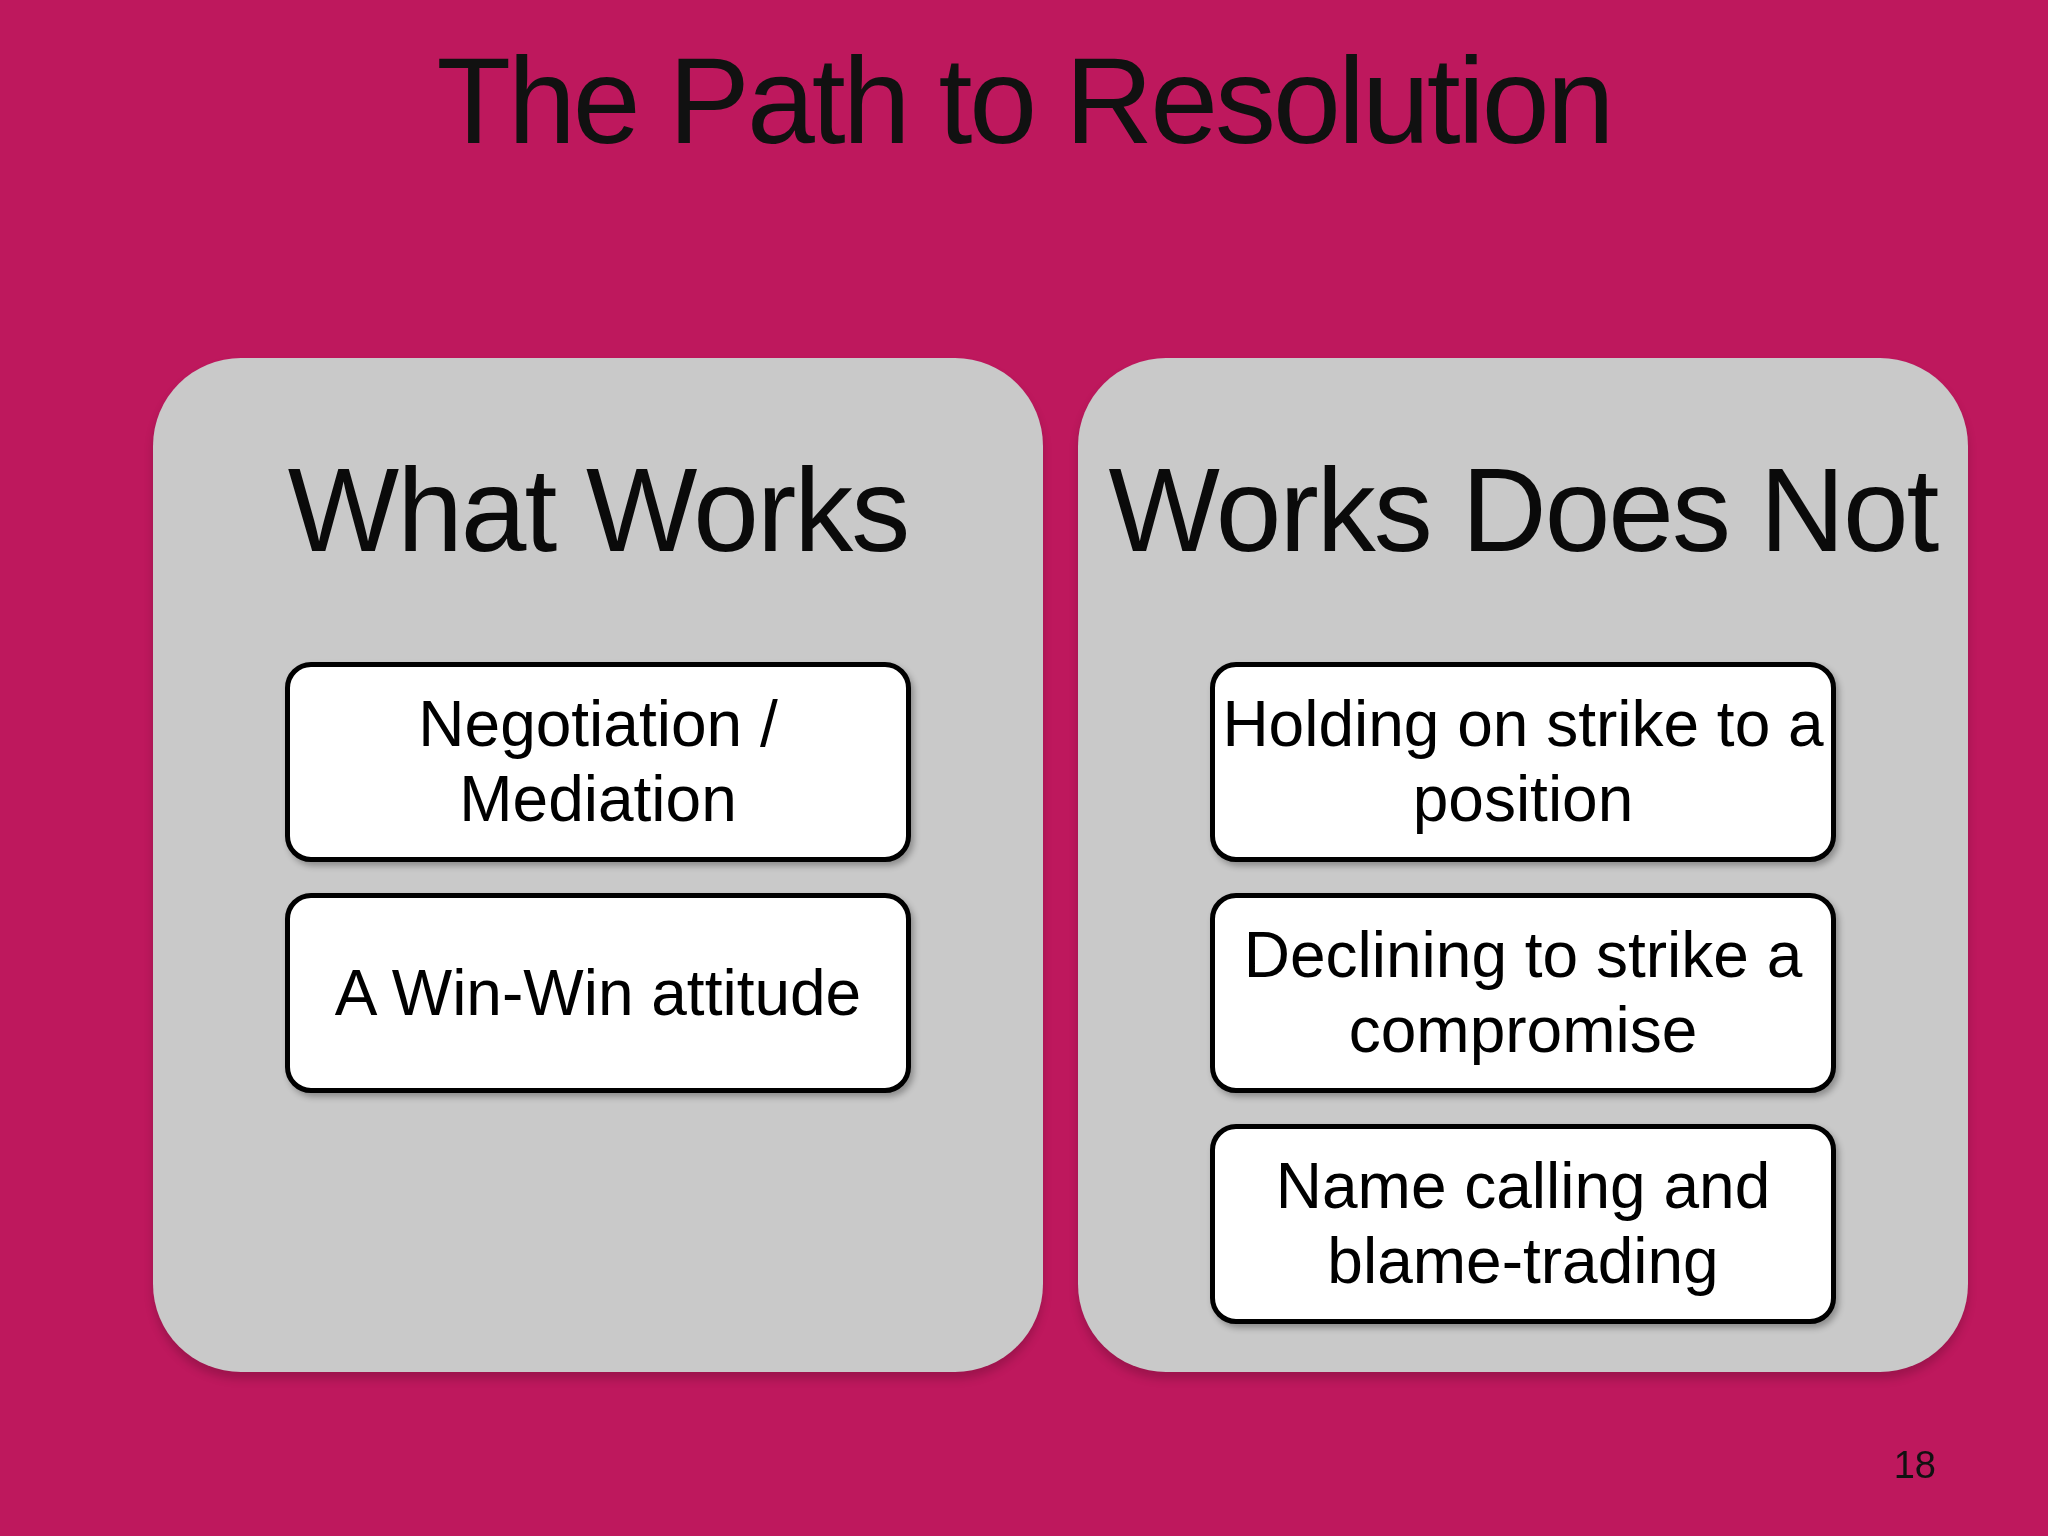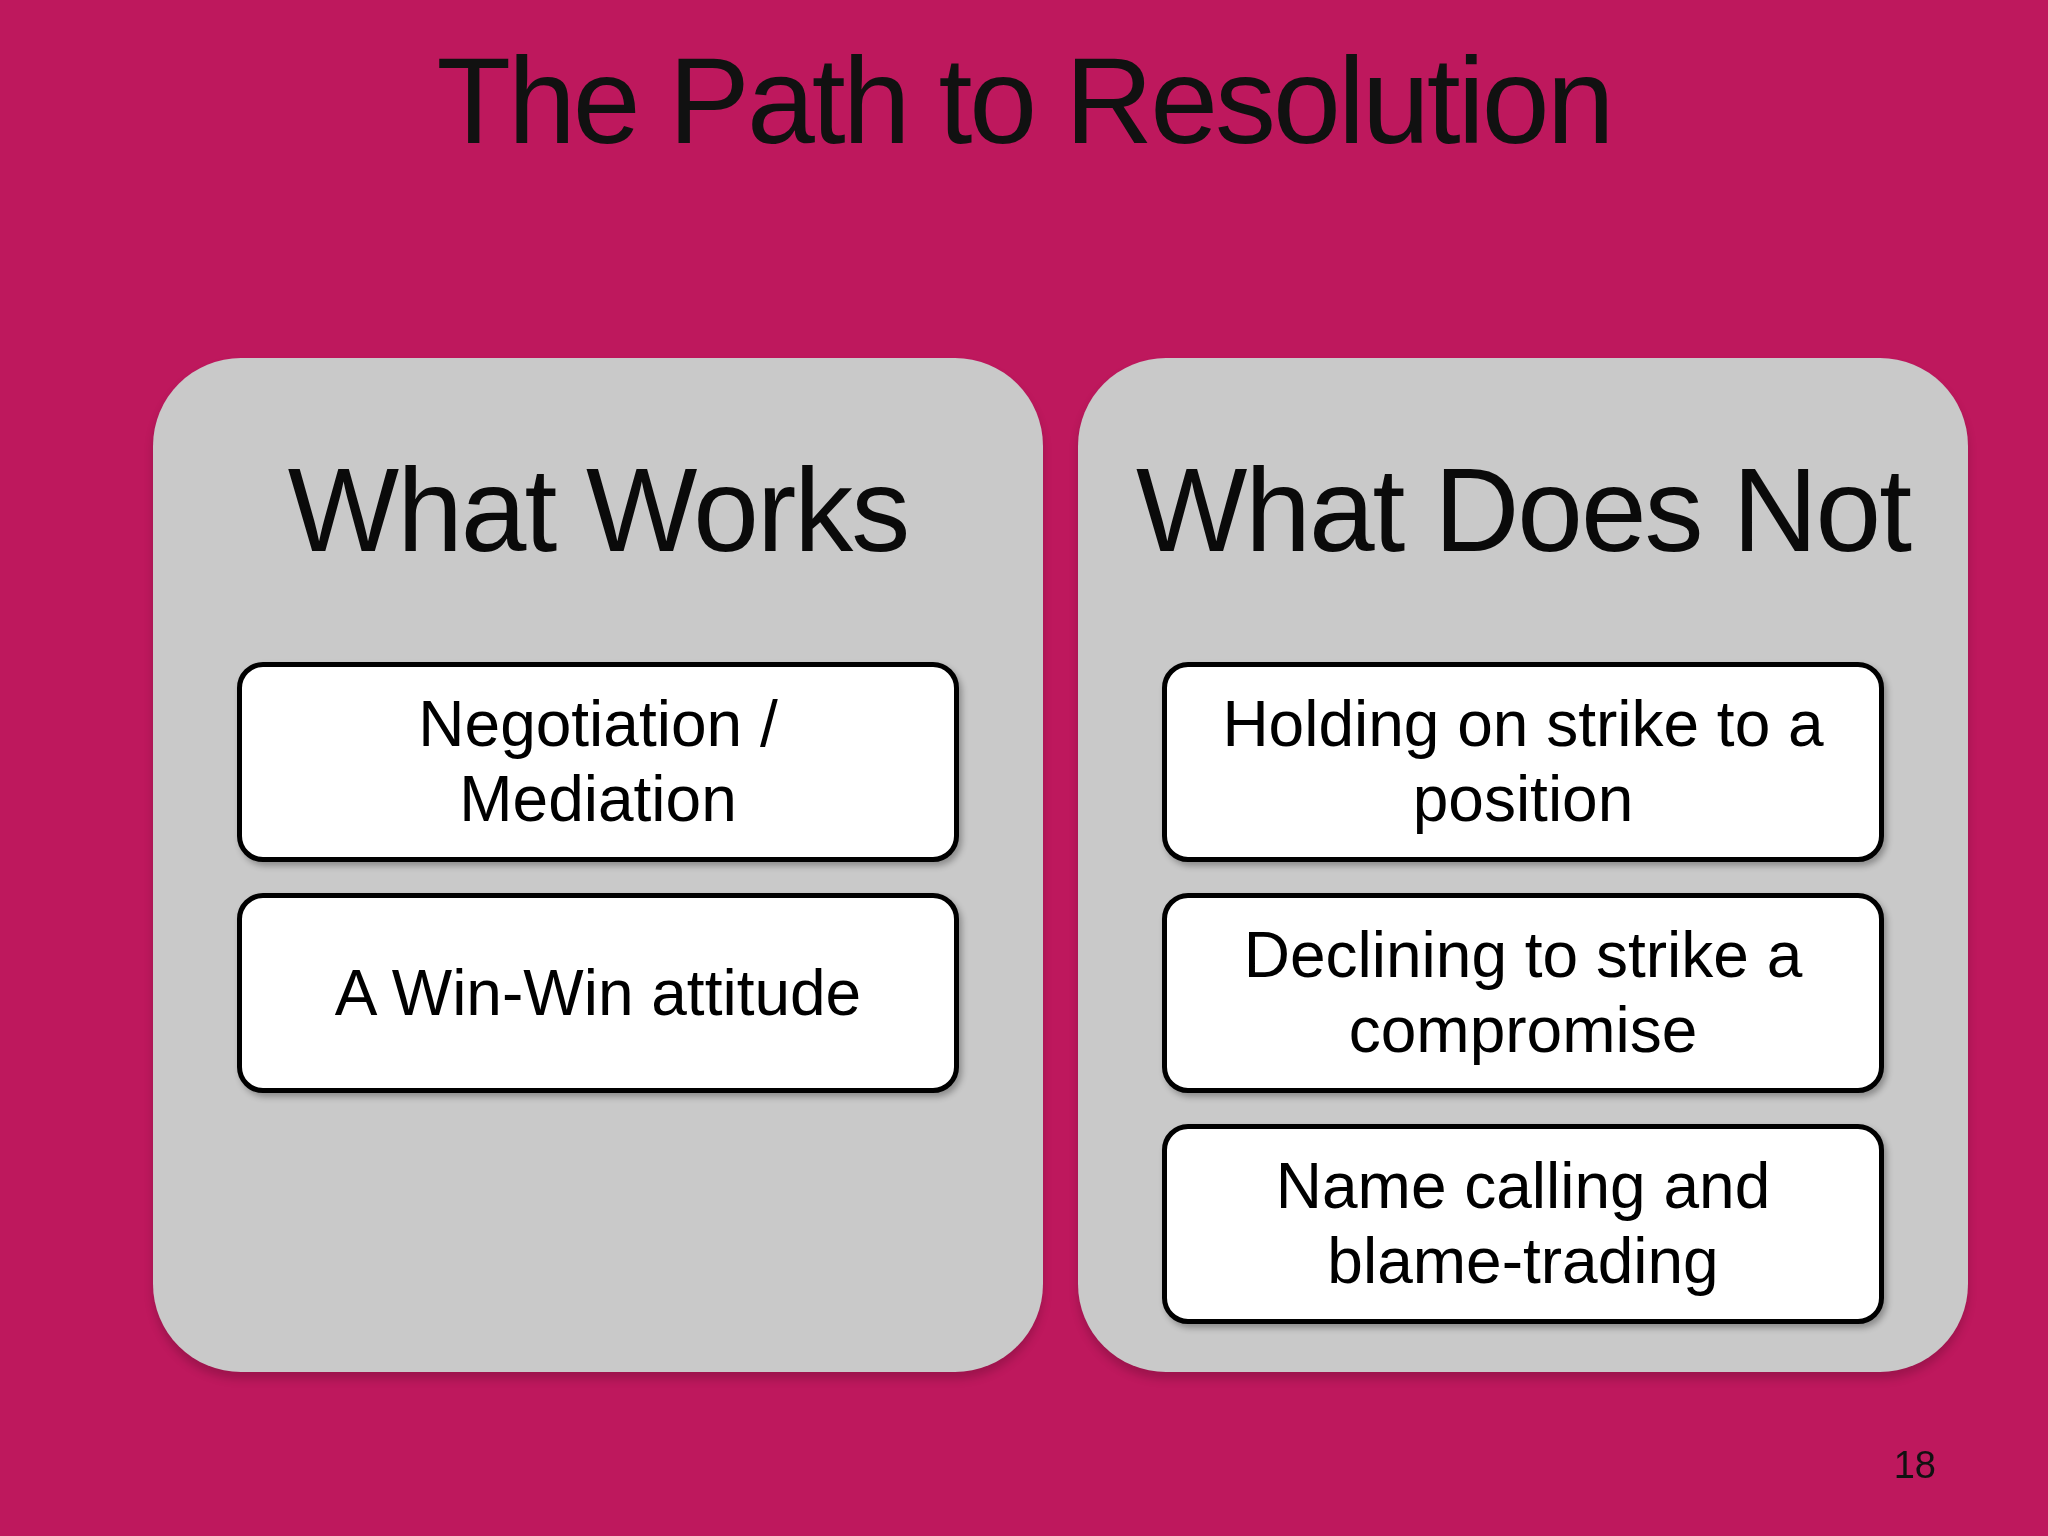--- a/index.html
+++ b/index.html
@@ -56,21 +56,21 @@
     top: 304px;
     left: 0;
     right: 0;
     display: flex;
     flex-direction: column;
     align-items: center;
     gap: 31px;
   }
   .item-box {
     box-sizing: border-box;
-    width: 722px;
+    width: 626px;
     height: 200px;
     background: #ffffff;
     border: 5px solid #000000;
     border-radius: 26px;
     display: flex;
     align-items: center;
     justify-content: center;
     box-shadow: 3px 4px 6px rgba(0,0,0,0.30);
   }
   .box-text {
@@ -107,21 +107,21 @@
       </div>
       <div class="item-box">
         <div class="box-text">
             <div>A Win-Win attitude</div>
           </div>
       </div>
     </div>
   </div>
 
   <div class="panel right">
-    <div class="panel-heading">What Does Not</div>
+    <div class="panel-heading">Works Does Not</div>
     <div class="boxes">
       <div class="item-box">
         <div class="box-text">
             <div>Holding on strike to a</div>
             <div>position</div>
           </div>
       </div>
       <div class="item-box">
         <div class="box-text">
             <div>Declining to strike a</div>

